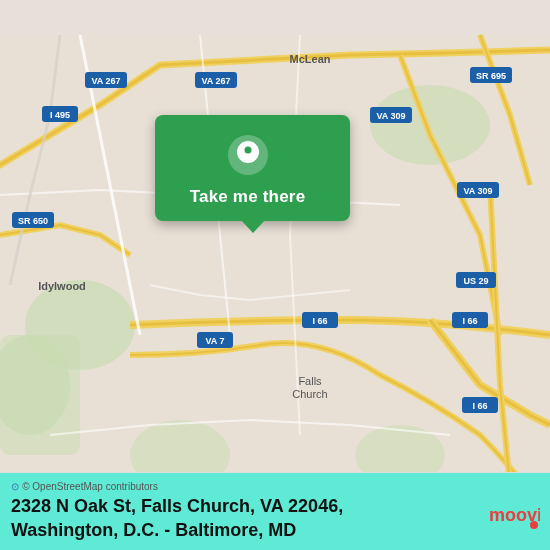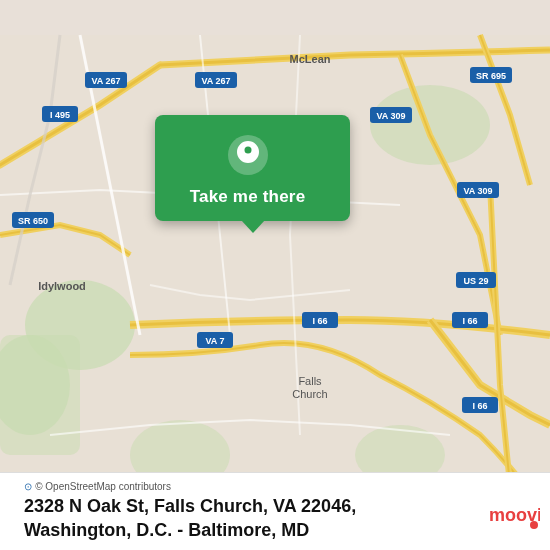--- a/index.html
+++ b/index.html
@@ -70,22 +70,22 @@
       letter-spacing: 0.2px;
       white-space: nowrap;
     }
 
     
     #bottom-bar {
       position: absolute;
       bottom: 0;
       left: 0;
       width: 100%;
-      background: #ffffff;
-      padding: 8px 10px 8px 24px;
+      background: #5eead4;
+      padding: 8px 10px 8px 11px;
       display: flex;
       align-items: center;
       justify-content: space-between;
       z-index: 20;
       border-top: 1px solid #ddd;
     }
 
     #bottom-left {
       display: flex;
       flex-direction: column;

